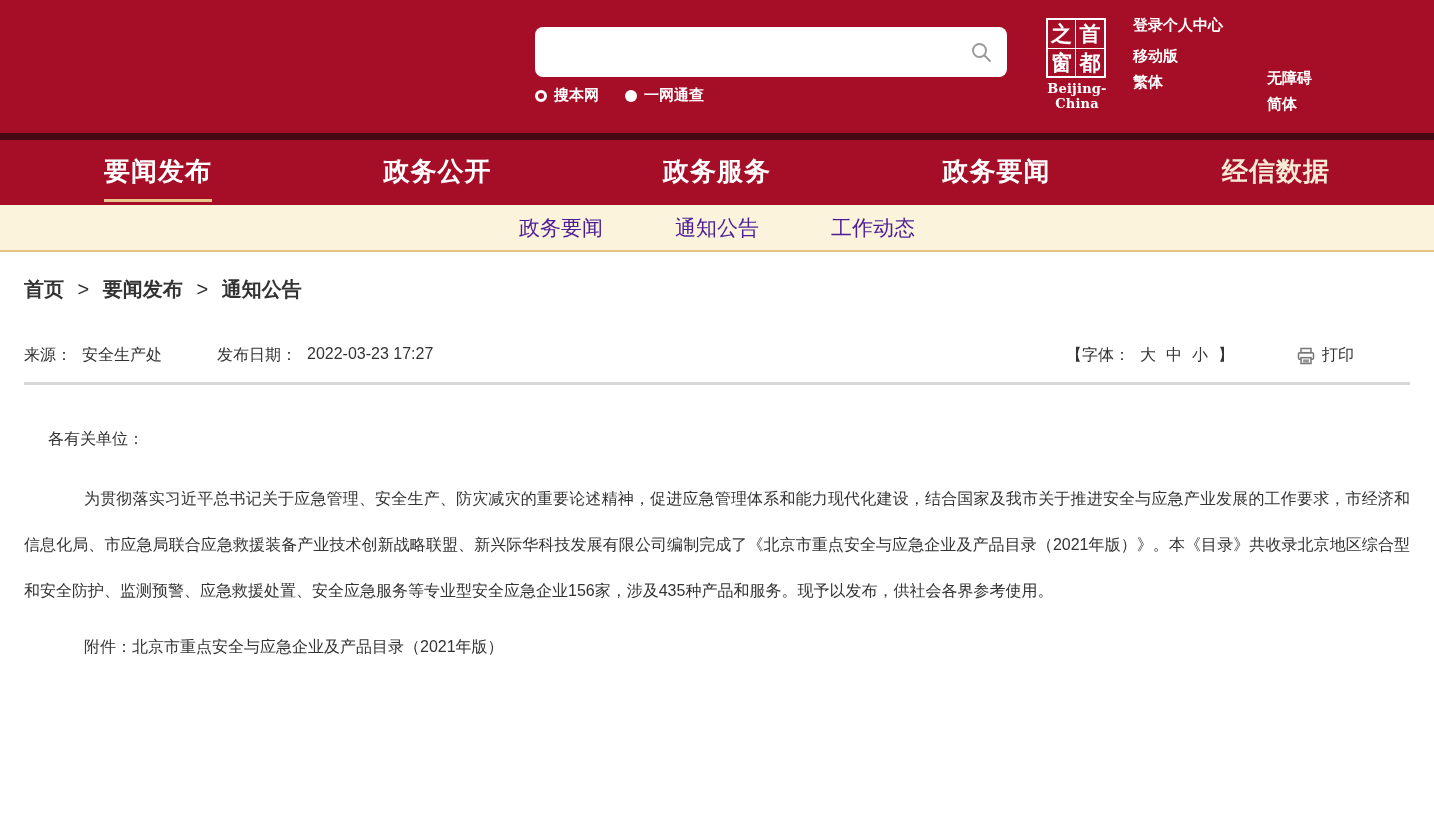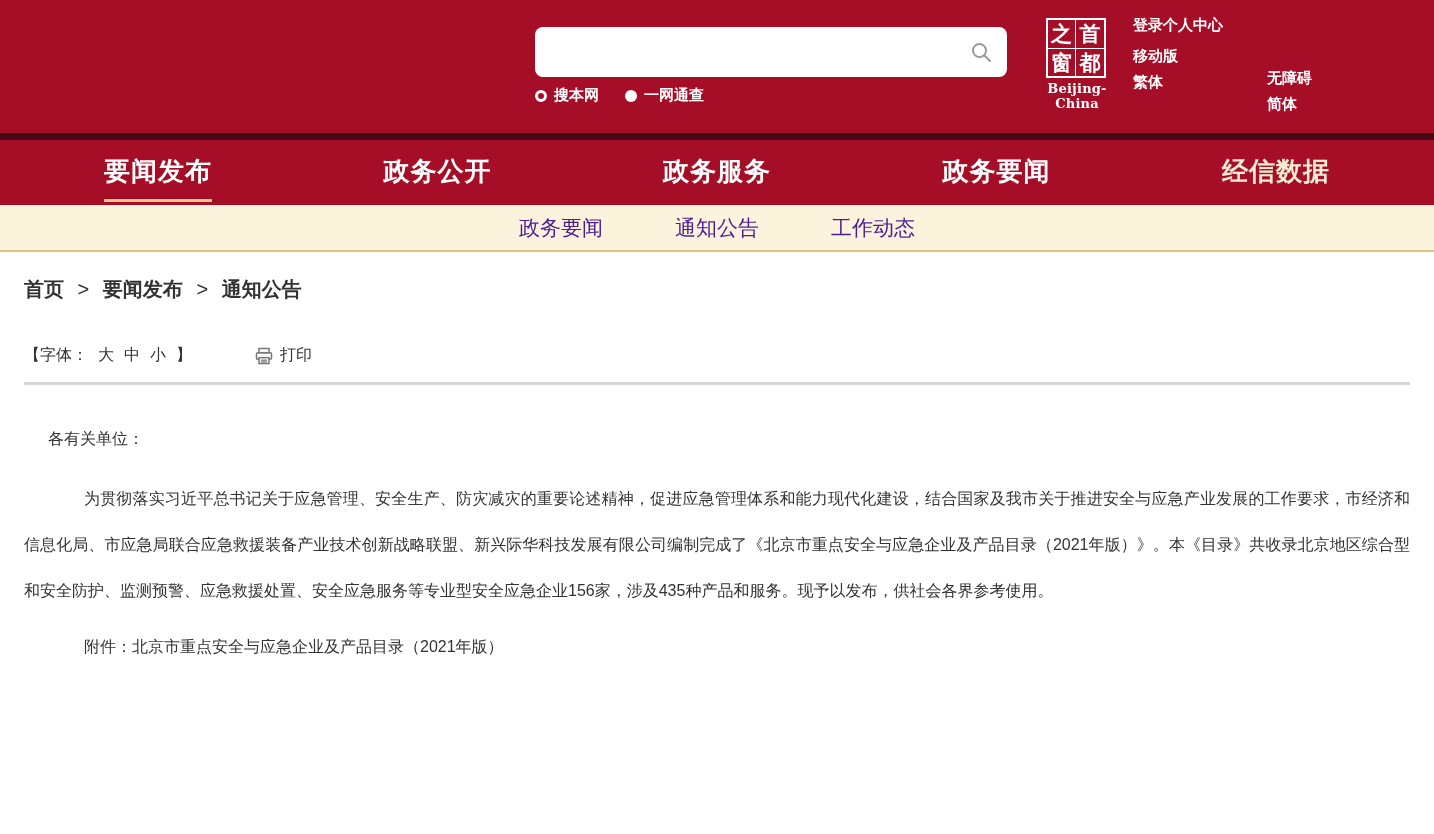--- a/index.html
+++ b/index.html
@@ -151,20 +151,30 @@
   <a>首页</a>
   <span class="crumb-sep">&gt;</span>
   <a>要闻发布</a>
   <span class="crumb-sep">&gt;</span>
   <a>通知公告</a>
 </div>
 
 <main>
 
   <div class="meta-row">
+    <div class="meta-left">
+      <span class="meta-group">
+        <span>来源：</span>
+        <span>安全生产处</span>
+      </span>
+      <span class="meta-group">
+        <span>发布日期：</span>
+        <span>2022-03-23 17:27</span>
+      </span>
+    </div>
     <div class="meta-right">
       <span class="font-sizer">
         <span>【字体：</span>
         <span class="font-opt">大</span>
         <span class="font-opt">中</span>
         <span class="font-opt">小</span>
         <span>】</span>
       </span>
       <span class="print-btn">
         <span class="print-icon">

